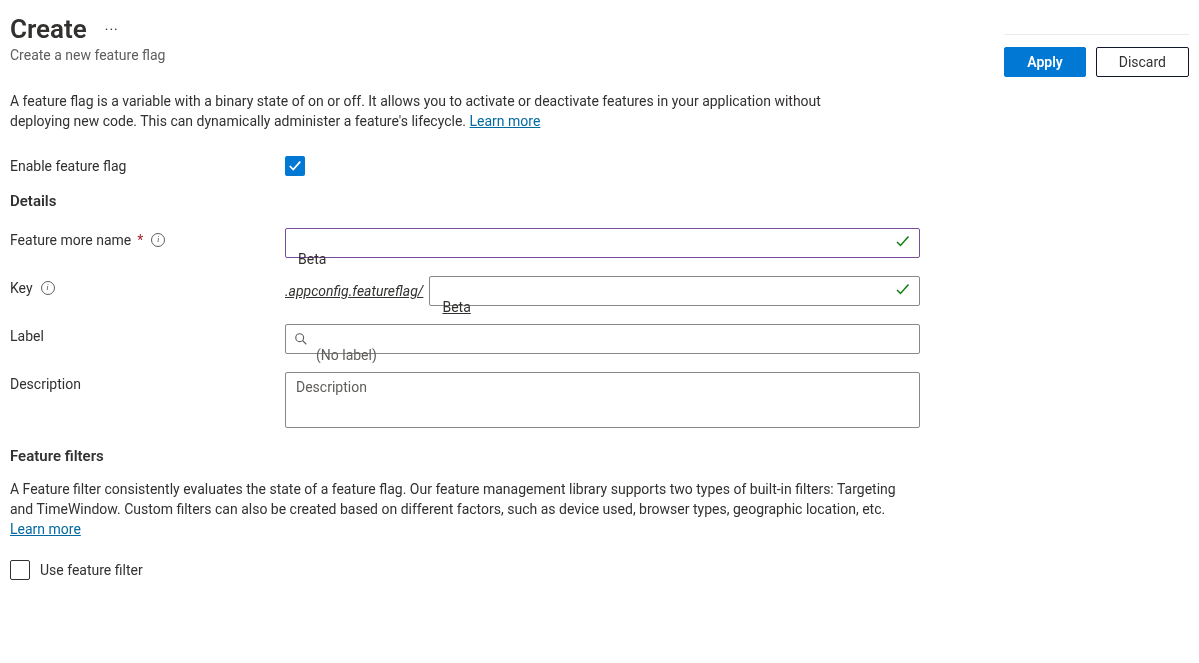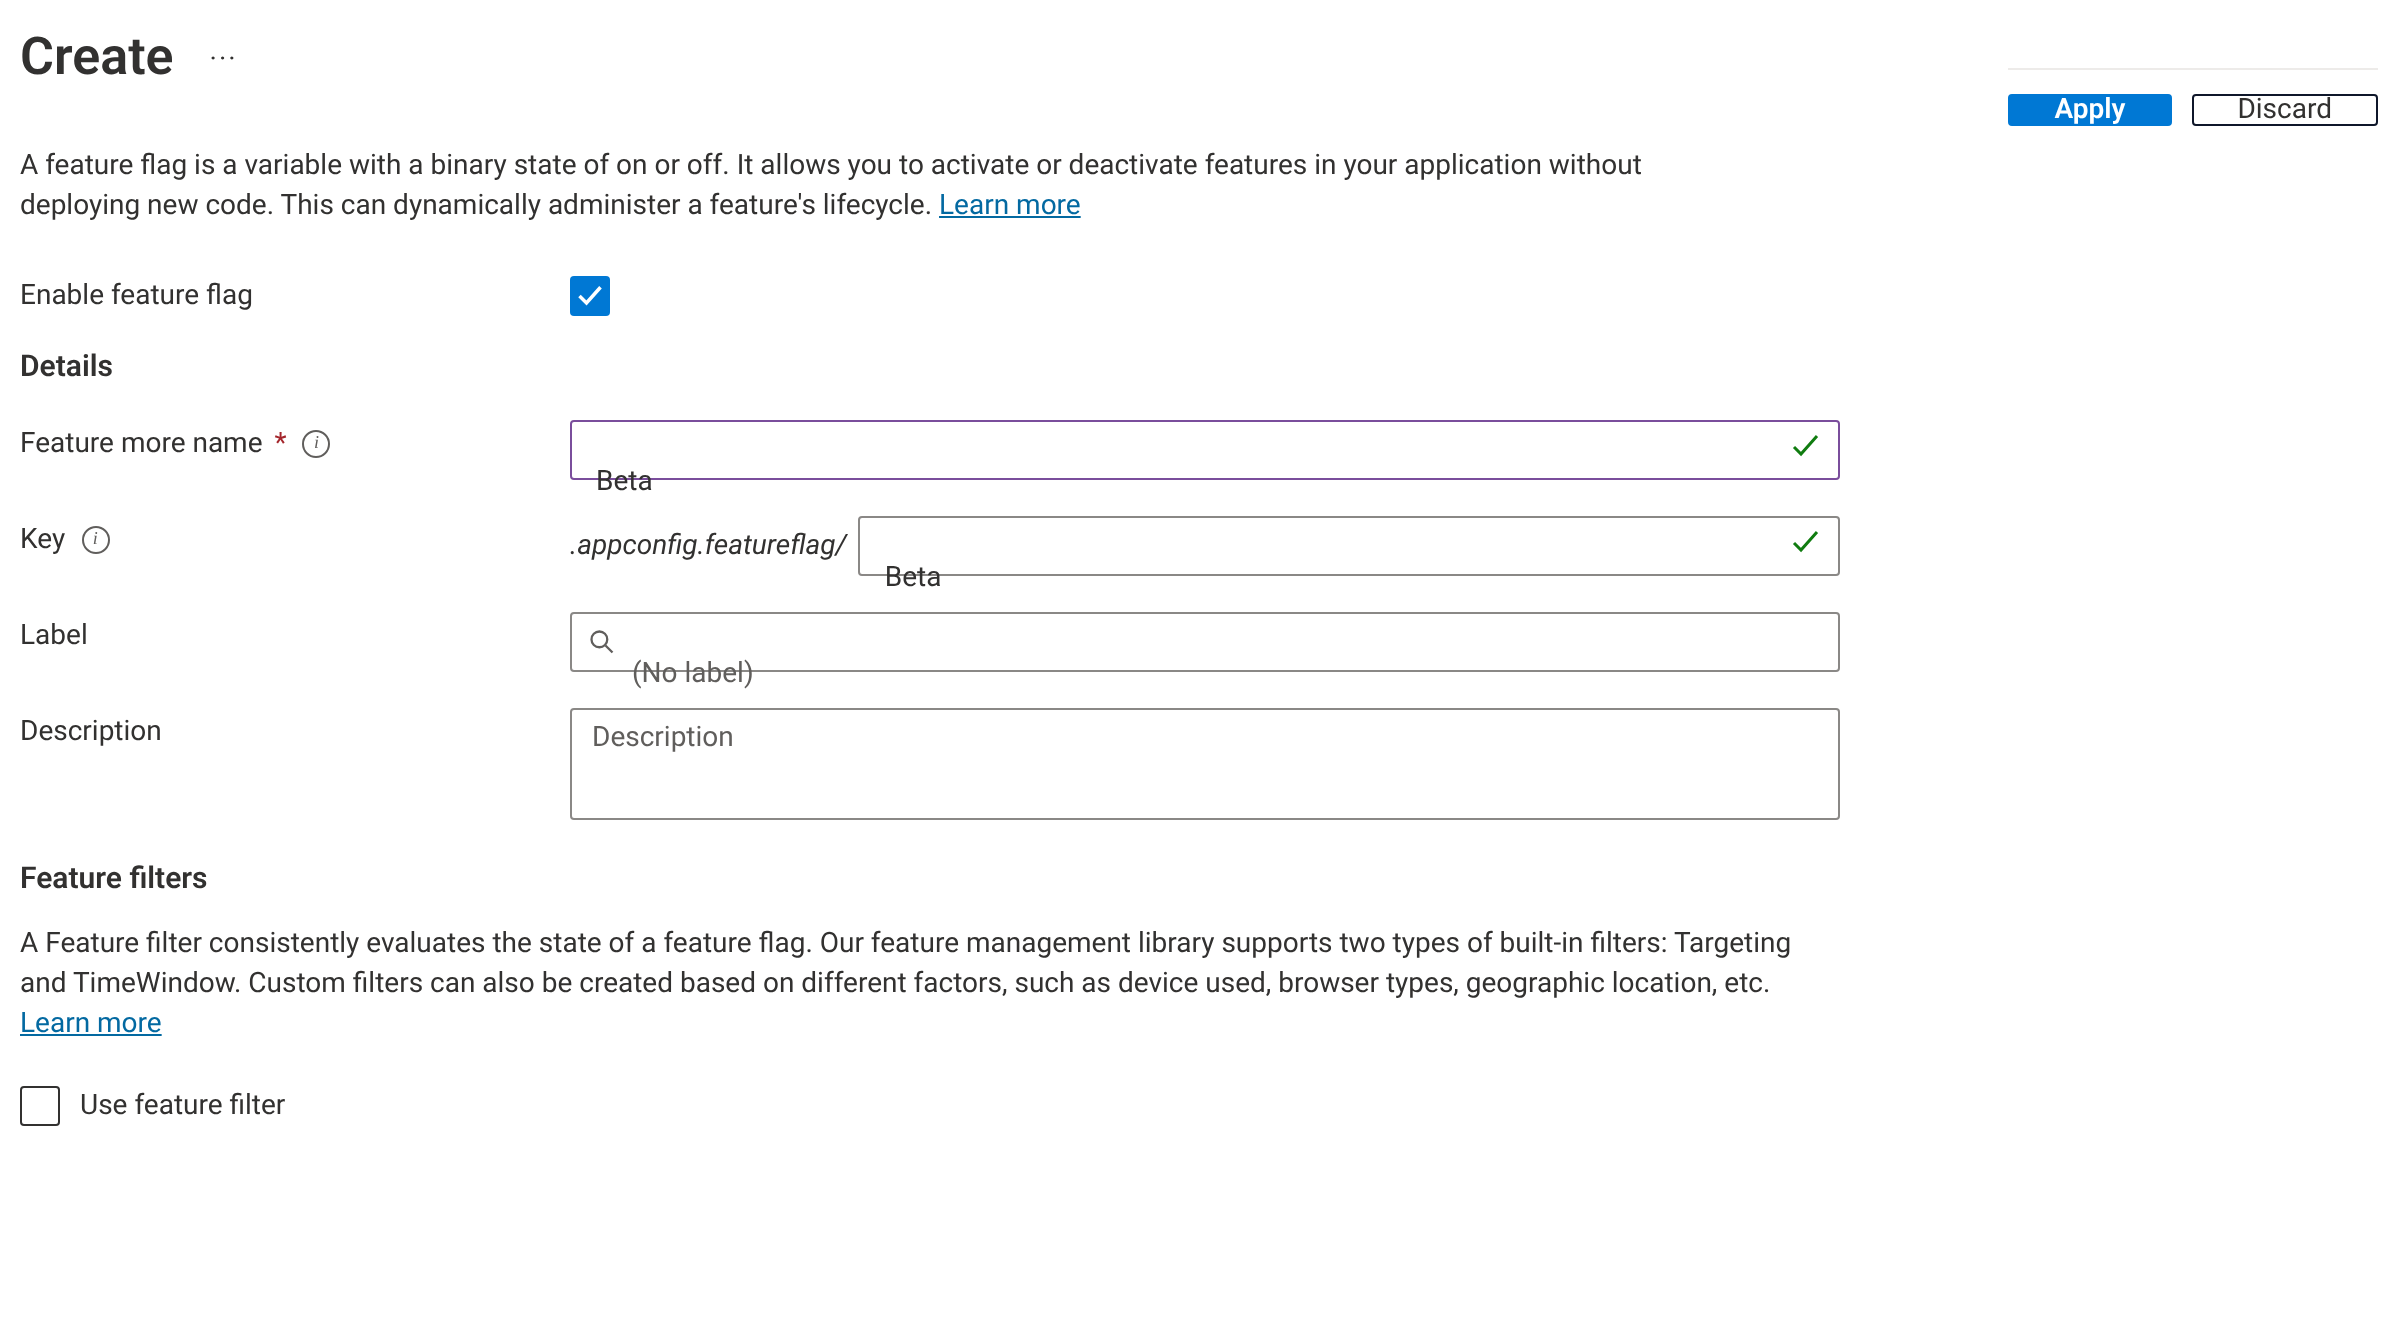--- a/index.html
+++ b/index.html
@@ -147,20 +147,21 @@
     transform: translateY(-50%);
     color: #107c10;
   }
   .check-mark svg { width: 16px; height: 16px; }
   .key-row {
     display: flex;
     align-items: center;
     gap: 6px;
     max-width: 635px;
     flex: 1;
+    text-decoration: underline;
   }
   .key-prefix {
     font-style: italic;
     color: #323130;
   }
   .key-input-box {
     flex: 1;
   }
   .label-input {
     padding-left: 8px;
@@ -204,21 +205,21 @@
     overflow: auto;
   }
   .footer {
     border-top: 1px solid #edebe9;
     padding: 12px 0 12px 0;
     display: flex;
     gap: 10px;
     margin-top: 20px;
   }
   .btn {
-    height: 16px;
+    height: 30px;
     padding: 0 22px;
     font-size: 14px;
     border-radius: 2px;
     cursor: pointer;
     font-family: inherit;
     display: inline-flex;
     align-items: center;
     justify-content: center;
   }
   .btn-primary {
@@ -236,20 +237,21 @@
 </head>
 <body>
 
 <div class="page">
   <div class="content-scroll">
 
     <div class="header-row">
       <div class="page-title">Create</div>
       <div class="more-dots">···</div>
     </div>
+    <div class="page-subtitle">Create a new feature flag</div>
 
     <div class="intro">
       <span>A feature flag is a variable with a binary state of on or off. It allows you to activate or deactivate features in your application without deploying new code. This can dynamically administer a feature's lifecycle. </span><a class="link">Learn more</a>
     </div>
 
     <div class="form-row enable">
       <div class="form-label">Enable feature flag</div>
       <div class="checkbox checked">
         <svg viewBox="0 0 16 16">
             <path fill="none" stroke="currentColor" stroke-width="2" d="M2 8 l4 4 l8 -9"></path>

